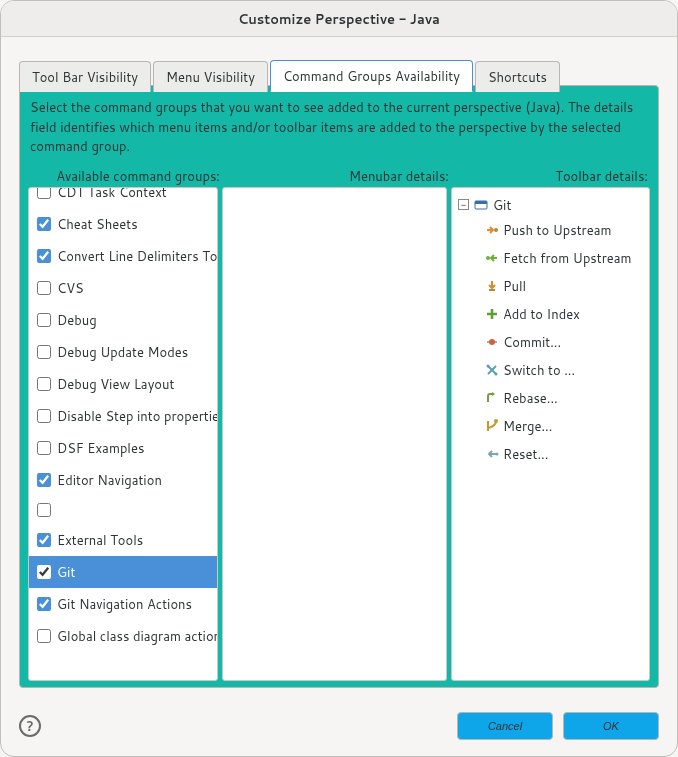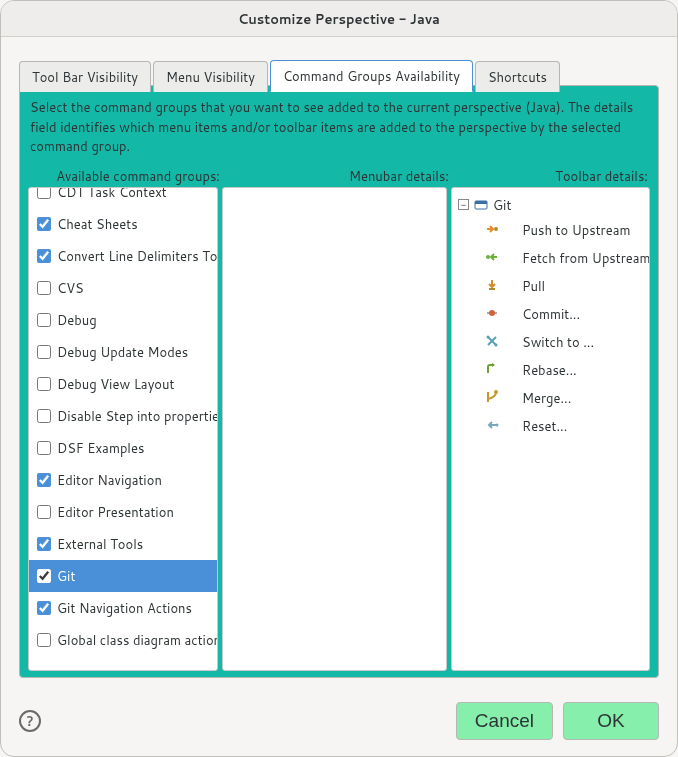--- a/index.html
+++ b/index.html
@@ -161,45 +161,47 @@
     align-items:center;justify-content:center;
     font-size:9px; line-height:1;
     background:#fff;color:#333;
   }
   .node-icon {
     width:16px;height:16px;display:inline-flex;align-items:center;justify-content:center;
   }
   .tree-children { padding-left: 26px; }
   .tree-item {
     display: flex;
-    gap: 22px;
+    align-items: center;
+    gap: 3px;
     padding: 5px 0;
   }
   .tree-item .label { white-space: nowrap; }
   .footer {
     display: flex;
     align-items: center;
     justify-content: space-between;
     padding: 14px 18px 16px 18px;
   }
   .help {
     width: 22px;height:22px;border-radius:50%;border:2px solid #6a6a6a;
     display:inline-flex;align-items:center;justify-content:center;
     color:#6a6a6a;font-weight:bold;font-size:14px;cursor:pointer;
   }
   .buttons { display:flex; gap:10px; }
   .btn {
     min-width: 96px;
     padding: 7px 18px;
-    background: #86efac;
+    background: #0ea5e9;
     border: 1px solid #b6b6b3;
     border-radius: 4px;
     cursor: pointer;
-    font-size: 19px;
+    font-size: 11px;
     color:#2e3436;
+    font-style:italic;
   }
   svg { display:block; }
 </style>
 </head>
 <body>
 
 <div class="window">
 
   <div class="titlebar">
     <span>Customize Perspective - Java</span>
@@ -262,21 +264,20 @@
                 <div class="cg-row">
                   <input type="checkbox" style="">
                   <span>DSF Examples</span>
                 </div>
                 <div class="cg-row">
                   <input type="checkbox" checked="" style="">
                   <span>Editor Navigation</span>
                 </div>
                 <div class="cg-row">
                   <input type="checkbox" style="">
-                  <span>Editor Presentation</span>
                 </div>
                 <div class="cg-row">
                   <input type="checkbox" checked="" style="">
                   <span>External Tools</span>
                 </div>
                 <div class="cg-row selected">
                   <input type="checkbox" checked="" style="">
                   <span>Git</span>
                 </div>
                 <div class="cg-row">
@@ -330,20 +331,28 @@
                       <svg width="16" height="16" viewBox="0 0 16 16">
                         <path d="M8 3 L8 10 M5 7 L8 10 L11 7" stroke="#d98c2b" stroke-width="2" fill="none"></path>
                         <rect x="5" y="11" width="6" height="2" fill="#b58b2a"></rect>
                       </svg>
                     </span>
                     <span class="label">Pull</span>
                   </div>
                   <div class="tree-item">
                     <span class="node-icon">
                       <svg width="16" height="16" viewBox="0 0 16 16">
+                        <path d="M8 3 L8 13 M3 8 L13 8" stroke="#5aa02c" stroke-width="2.5"></path>
+                      </svg>
+                    </span>
+                    <span class="label">Add to Index</span>
+                  </div>
+                  <div class="tree-item">
+                    <span class="node-icon">
+                      <svg width="16" height="16" viewBox="0 0 16 16">
                         <path d="M3 8 L13 8" stroke="#aaa" stroke-width="2"></path>
                         <circle cx="8" cy="8" r="3" fill="#d0633a"></circle>
                       </svg>
                     </span>
                     <span class="label">Commit...</span>
                   </div>
                   <div class="tree-item">
                     <span class="node-icon">
                       <svg width="16" height="16" viewBox="0 0 16 16">
                         <path d="M4 4 L12 12 M12 4 L4 12" stroke="#5a9fb5" stroke-width="2"></path>

